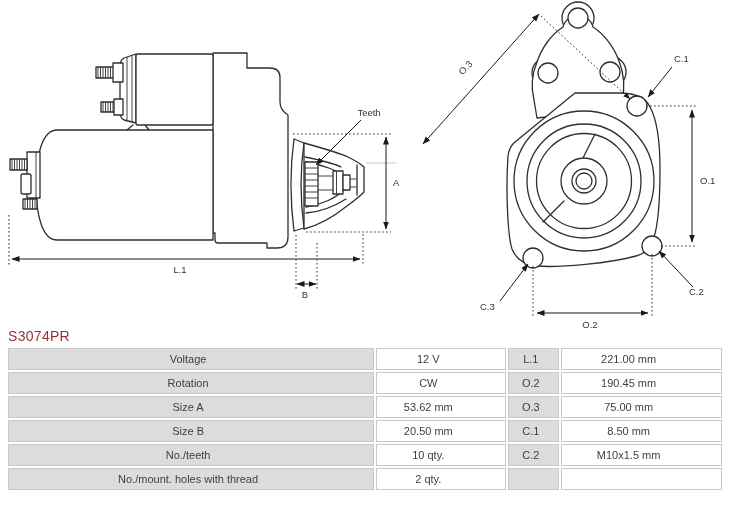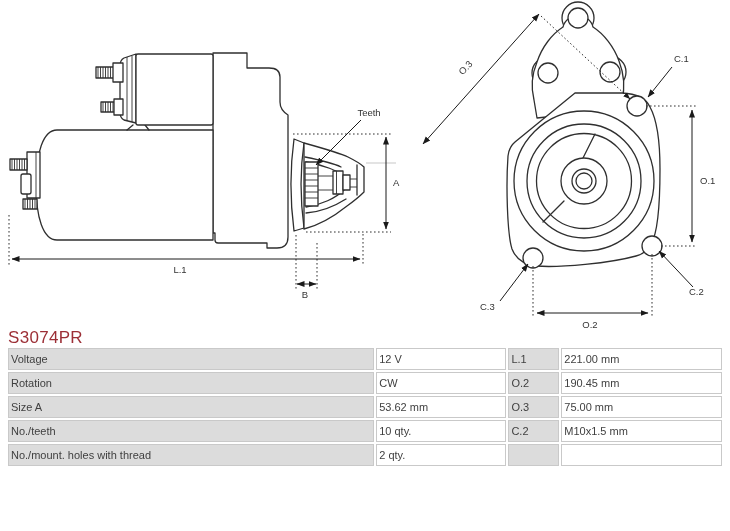--- a/index.html
+++ b/index.html
@@ -6,23 +6,23 @@
   body{width:730px;height:531px;position:relative;font-family:"Liberation Sans",sans-serif;overflow:hidden;}
   .stage{position:absolute;inset:0;}
   svg{position:absolute;left:0;top:0;}
   svg text{font-family:"Liberation Sans",sans-serif;font-size:9.5px;fill:#333;}
   .ln{fill:none;stroke:#2f2f2f;stroke-width:1.3;stroke-linejoin:round;stroke-linecap:round;}
   .fw{fill:#fff;stroke:#2f2f2f;stroke-width:1.3;stroke-linejoin:round;}
   .thn{fill:none;stroke:#2f2f2f;stroke-width:.9;}
   .dim{fill:none;stroke:#1a1a1a;stroke-width:1;}
   .dot{fill:none;stroke:#1a1a1a;stroke-width:.9;stroke-dasharray:1.6 2.4;}
   .lite{fill:none;stroke:#b9b9b9;stroke-width:.8;}
-  .part-number{position:absolute;left:8px;top:328px;font-size:17px;font-weight:400;color:#9c2f36;letter-spacing:.3px;}
+  .part-number{position:absolute;left:8px;top:328px;font-size:14px;font-weight:400;color:#9c2f36;letter-spacing:.3px;}
   .spec-table{position:absolute;left:6px;top:346px;border-collapse:separate;border-spacing:2px;table-layout:fixed;width:718px;}
-  .spec-table td{height:20px;border:1px solid #c9c9c9;font-size:11px;color:#3f3f3f;text-align:left;white-space:nowrap;overflow:hidden;margin-left:11px;}
+  .spec-table td{height:20px;border:1px solid #c9c9c9;font-size:11px;color:#3f3f3f;text-align:center;white-space:nowrap;overflow:hidden;margin-left:11px;}
   .spec-table td.lab{background:#dcdcdc;padding:0 8px 0 2px;}
   .spec-table td.val{background:#ffffff;padding:0 28px 0 2px;}
   .c1{width:360px;} .c2{width:128px;} .c3{width:50px;} .c4{width:158px;}
 </style>
 </head>
 <body>
 
 <div class="stage">
 
   <svg width="730" height="345" viewBox="0 0 730 345">
@@ -168,20 +168,26 @@
         <td class="lab">O.2</td>
         <td class="val">190.45 mm</td>
       </tr>
       <tr>
         <td class="lab">Size A</td>
         <td class="val">53.62 mm</td>
         <td class="lab">O.3</td>
         <td class="val">75.00 mm</td>
       </tr>
       <tr>
+        <td class="lab">Size B</td>
+        <td class="val">20.50 mm</td>
+        <td class="lab">C.1</td>
+        <td class="val">8.50 mm</td>
+      </tr>
+      <tr>
         <td class="lab">No./teeth</td>
         <td class="val">10 qty.</td>
         <td class="lab">C.2</td>
         <td class="val">M10x1.5 mm</td>
       </tr>
       <tr>
         <td class="lab">No./mount. holes with thread</td>
         <td class="val">2 qty.</td>
         <td class="lab"></td>
         <td class="val"></td>

